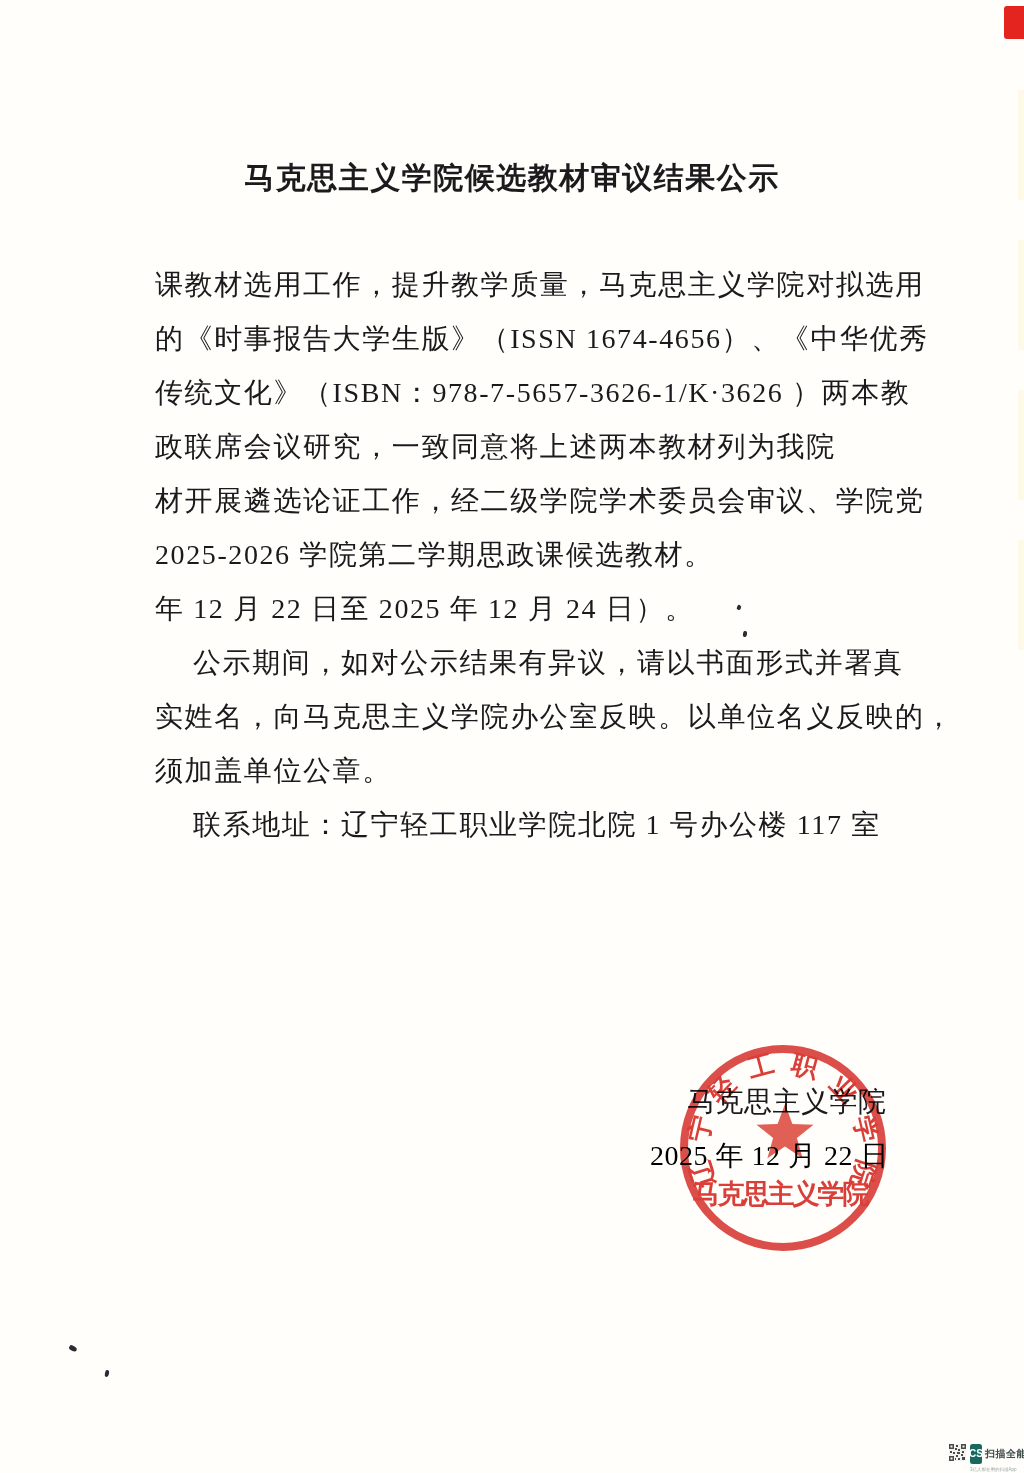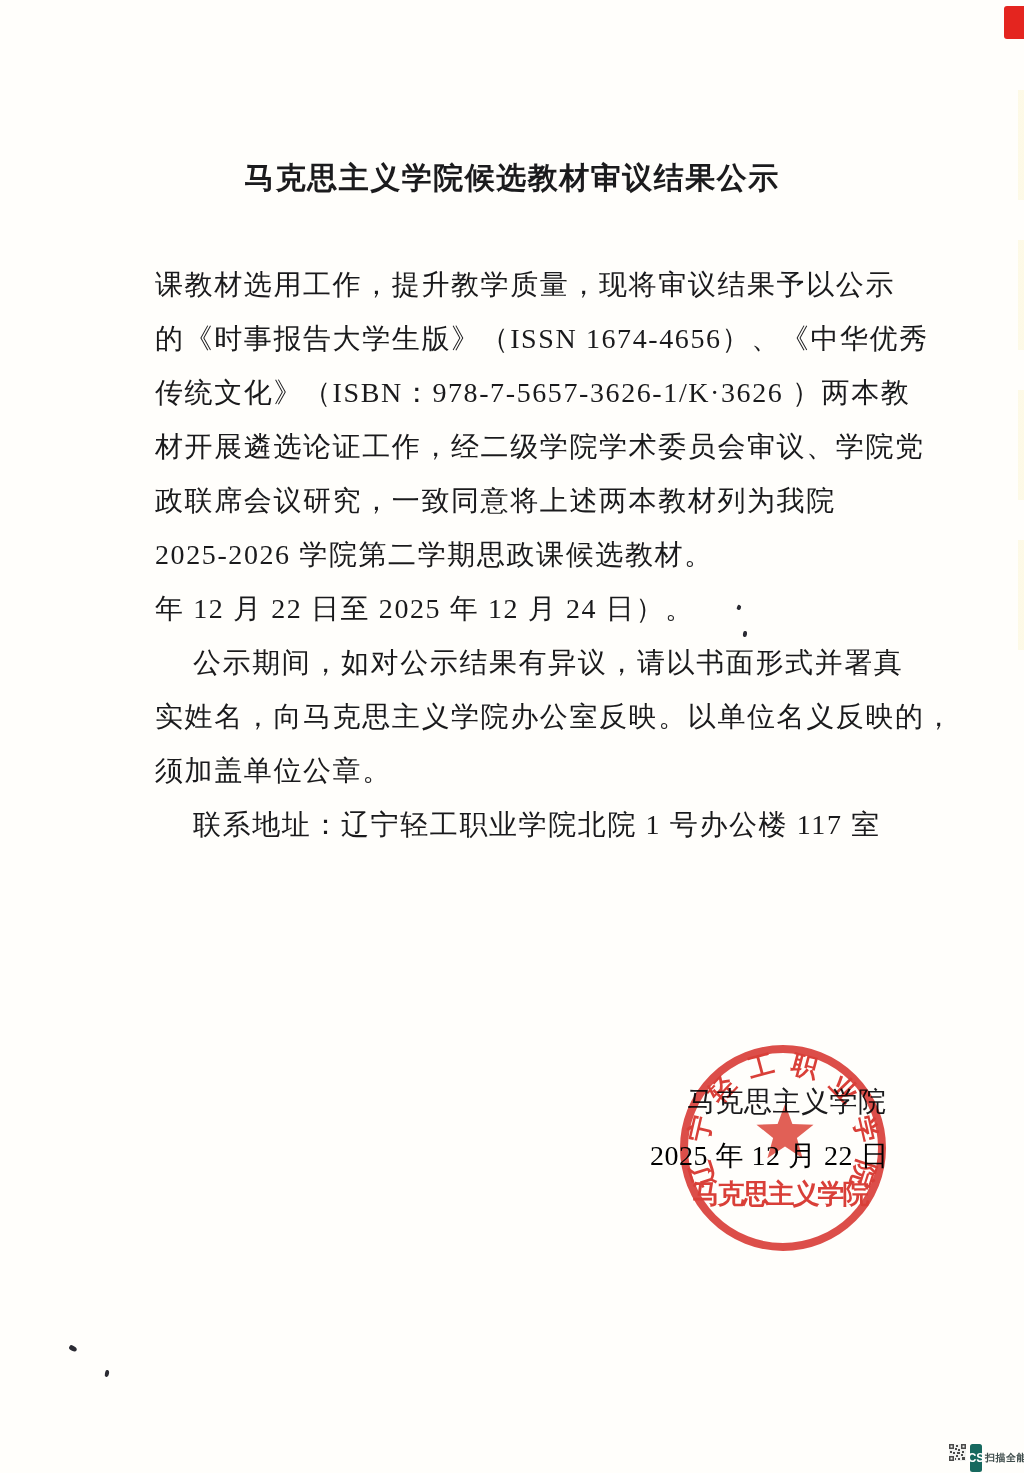--- a/index.html
+++ b/index.html
@@ -33,42 +33,42 @@
   .ink-speck{position:absolute;background:#2b2b33;border-radius:40% 60% 55% 45%;}
   .speck-a{left:737px;top:605px;width:4px;height:5px;transform:rotate(25deg);}
   .speck-b{left:743px;top:631px;width:4px;height:6px;transform:rotate(10deg);}
   .speck-c{left:69px;top:1346px;width:8px;height:5px;transform:rotate(28deg);}
   .speck-d{left:105px;top:1370px;width:4px;height:7px;transform:rotate(12deg);}
 
   .watermark{position:absolute;left:949px;top:1444px;display:flex;align-items:flex-start;gap:4px;}
   .wm-qr{width:17px;height:17px;flex:0 0 auto;}
   .wm-right{display:flex;flex-direction:column;}
   .wm-row{display:flex;align-items:center;gap:3px;}
-  .wm-badge{width:12px;height:28px;border-radius:2.5px;background:#17695f;color:#fff;
-    font-family:"Liberation Sans",sans-serif;font-size:12px;font-weight:700;
+  .wm-badge{width:12px;height:20px;border-radius:2.5px;background:#17695f;color:#fff;
+    font-family:"Liberation Sans",sans-serif;font-size:10px;font-weight:700;
     display:flex;align-items:center;justify-content:center;line-height:1;}
   .wm-name{font-family:"Liberation Sans","DejaVu Sans",sans-serif;font-size:10px;font-weight:700;color:#3d4b4a;white-space:nowrap;letter-spacing:.5px;}
   .wm-slogan{font-family:"Liberation Sans",sans-serif;font-size:5px;color:#a0a8a6;margin-top:2px;white-space:nowrap;transform:scale(.9);transform-origin:left top;}
 </style>
 </head>
 <body>
 
 <div class="page">
 
   <div class="edge-tint"></div>
   <div class="corner-mark"></div>
 
   <div class="doc-title">马克思主义学院候选教材审议结果公示</div>
 
   <div class="body-block">
-    <div class="body-line">课教材选用工作，提升教学质量，现将审议结果予以公示</div>
+    <div class="body-line">课教材选用工作，提升教学质量，马克思主义学院对拟选用</div>
     <div class="body-line">的《时事报告大学生版》（ISSN 1674-4656）、《中华优秀</div>
     <div class="body-line">传统文化》（ISBN：978-7-5657-3626-1/K·3626 ）两本教</div>
+    <div class="body-line">政联席会议研究，一致同意将上述两本教材列为我院</div>
     <div class="body-line">材开展遴选论证工作，经二级学院学术委员会审议、学院党</div>
-    <div class="body-line">政联席会议研究，一致同意将上述两本教材列为我院</div>
     <div class="body-line">2025-2026 学院第二学期思政课候选教材。</div>
     <div class="body-line">年 12 月 22 日至 2025 年 12 月 24 日）。</div>
     <div class="body-line indent">公示期间，如对公示结果有异议，请以书面形式并署真</div>
     <div class="body-line">实姓名，向马克思主义学院办公室反映。以单位名义反映的，</div>
     <div class="body-line">须加盖单位公章。</div>
     <div class="body-line indent">联系地址：辽宁轻工职业学院北院 1 号办公楼 117 室</div>
   </div>
 
   <div class="sig-name">马克思主义学院</div>
   <div class="sig-date">2025 年 12 月 22 日</div>

